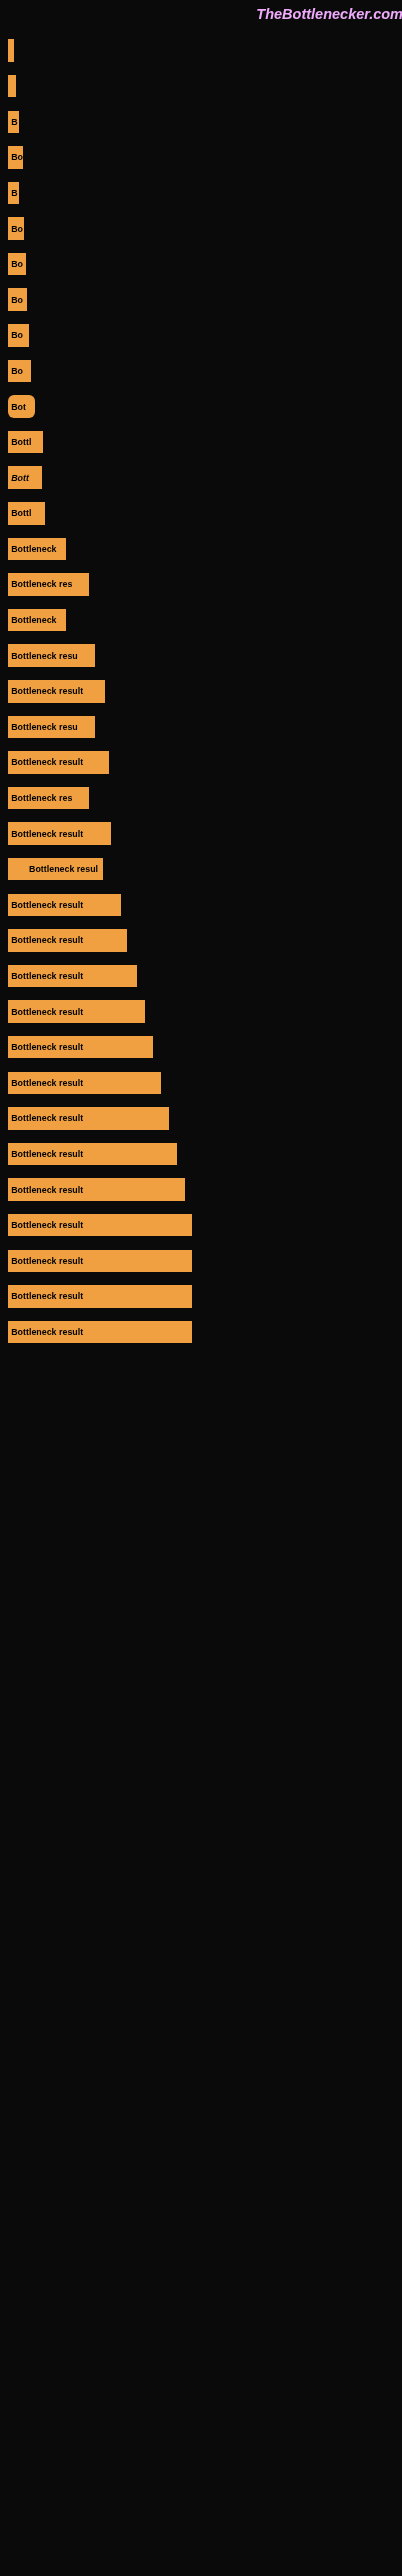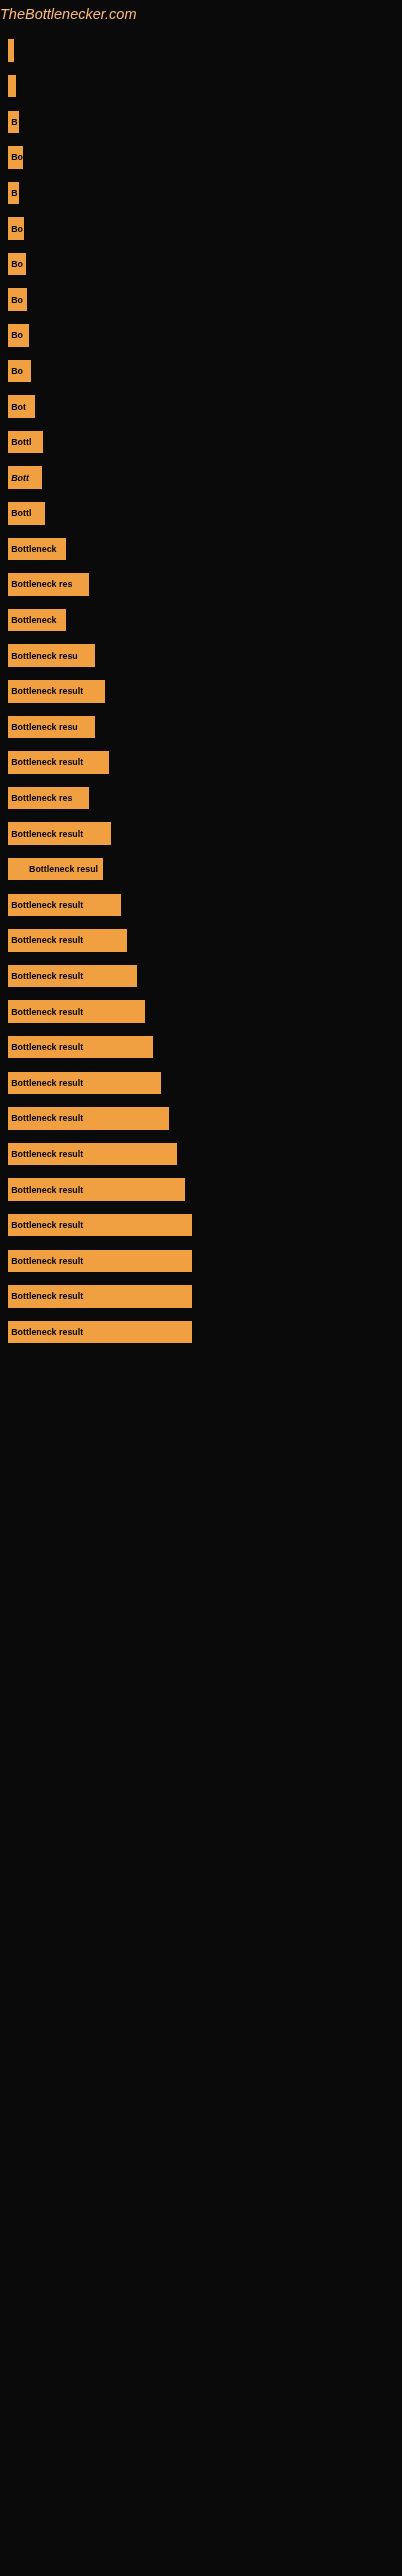--- a/index.html
+++ b/index.html
@@ -9,25 +9,26 @@
     }
     body {
       background-color: #0a0a0a;
       width: 403px;
       min-height: 2576px;
       font-family: Arial, sans-serif;
       position: relative;
       overflow-x: hidden;
     }
     .site-title {
-      color: #fdba74;
+      color: #f0abfc;
       font-size: 14.5px;
-      text-align: left;
+      text-align: right;
       padding: 6.4px 0 3.2px 0;
       font-style: italic;
+      font-weight: bold;
     }
     .bars-container {
       padding: 8px 0 8px 8px;
       display: flex;
       flex-direction: column;
       gap: 0px;
     }
     .bar-row {
       display: flex;
       align-items: center;
@@ -79,21 +80,21 @@
     <div class="bar-row">
       <div class="bar" style="width: 19.3px;">Bo</div>
     </div>
     <div class="bar-row">
       <div class="bar" style="width: 21px;">Bo</div>
     </div>
     <div class="bar-row">
       <div class="bar" style="width: 22.5px;">Bo</div>
     </div>
     <div class="bar-row">
-      <div class="bar" style="width: 27px;">Bot</div>
+      <div class="bar" style="width: 27px; border-radius: 6px;">Bot</div>
     </div>
     <div class="bar-row">
       <div class="bar" style="width: 35px;">Bottl</div>
     </div>
     <div class="bar-row">
       <div class="bar" style="width: 34px; font-style: italic;">Bott</div>
     </div>
     <div class="bar-row">
       <div class="bar" style="width: 37px;">Bottl</div>
     </div>

